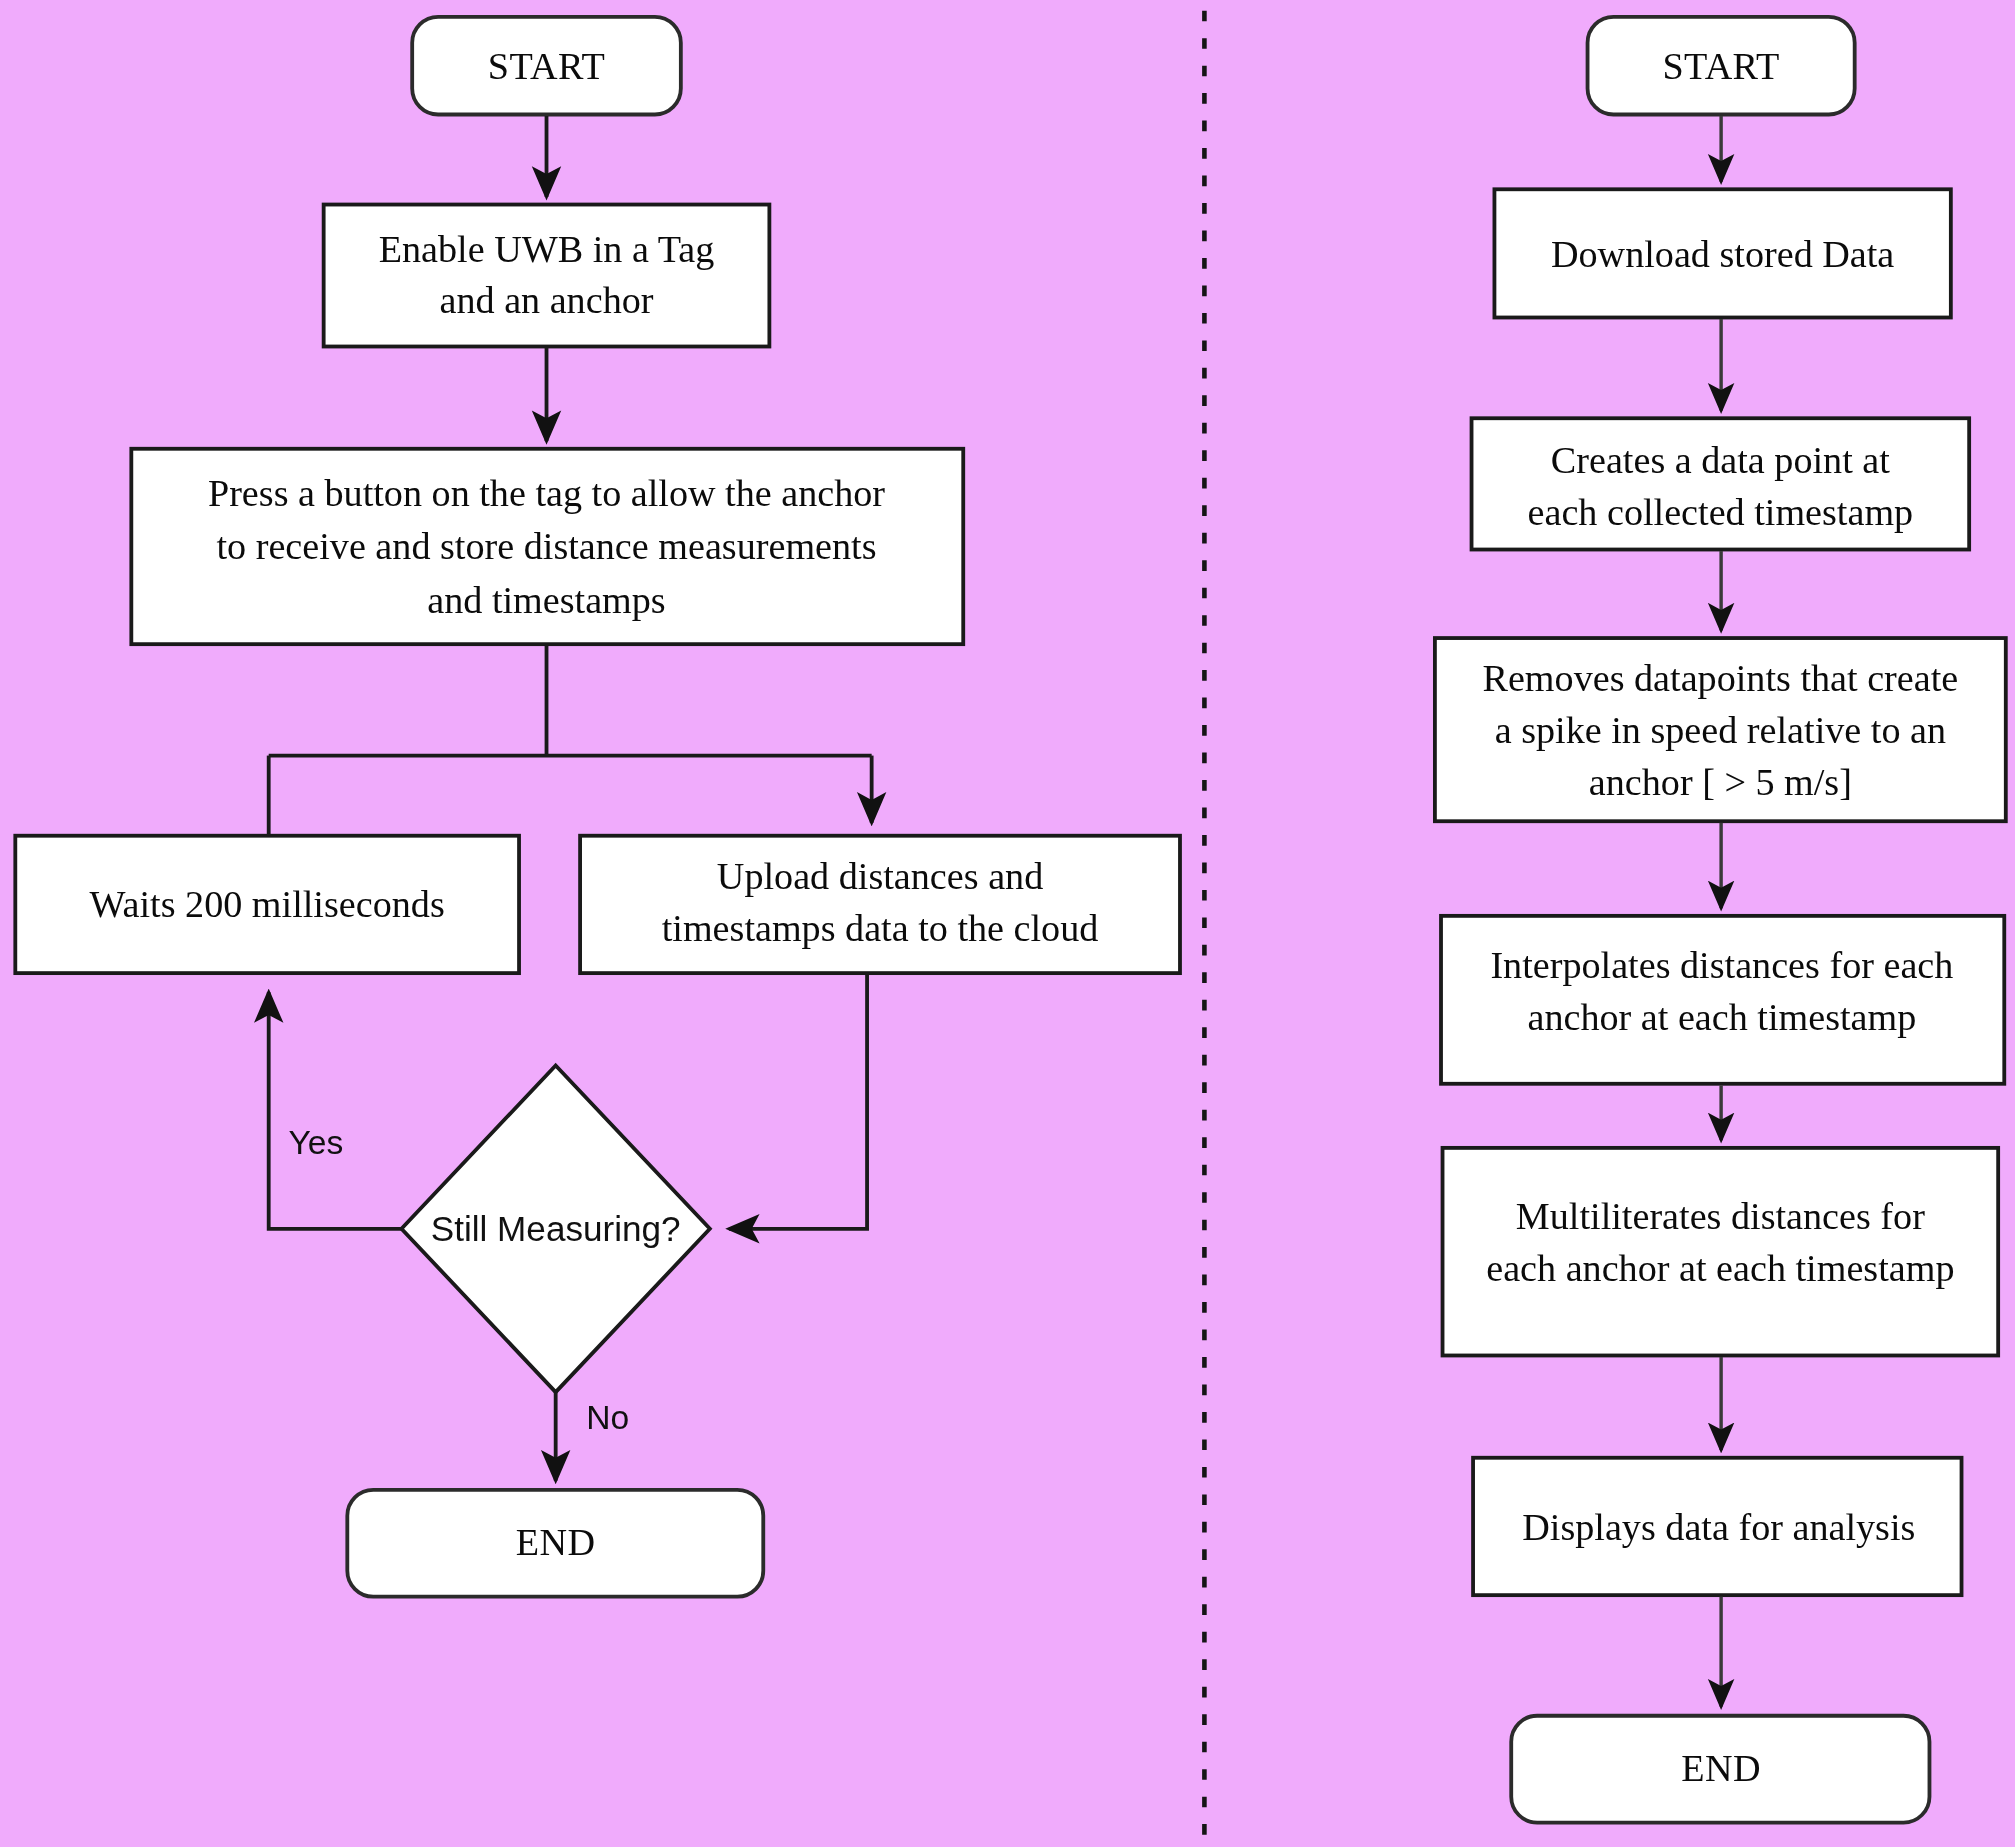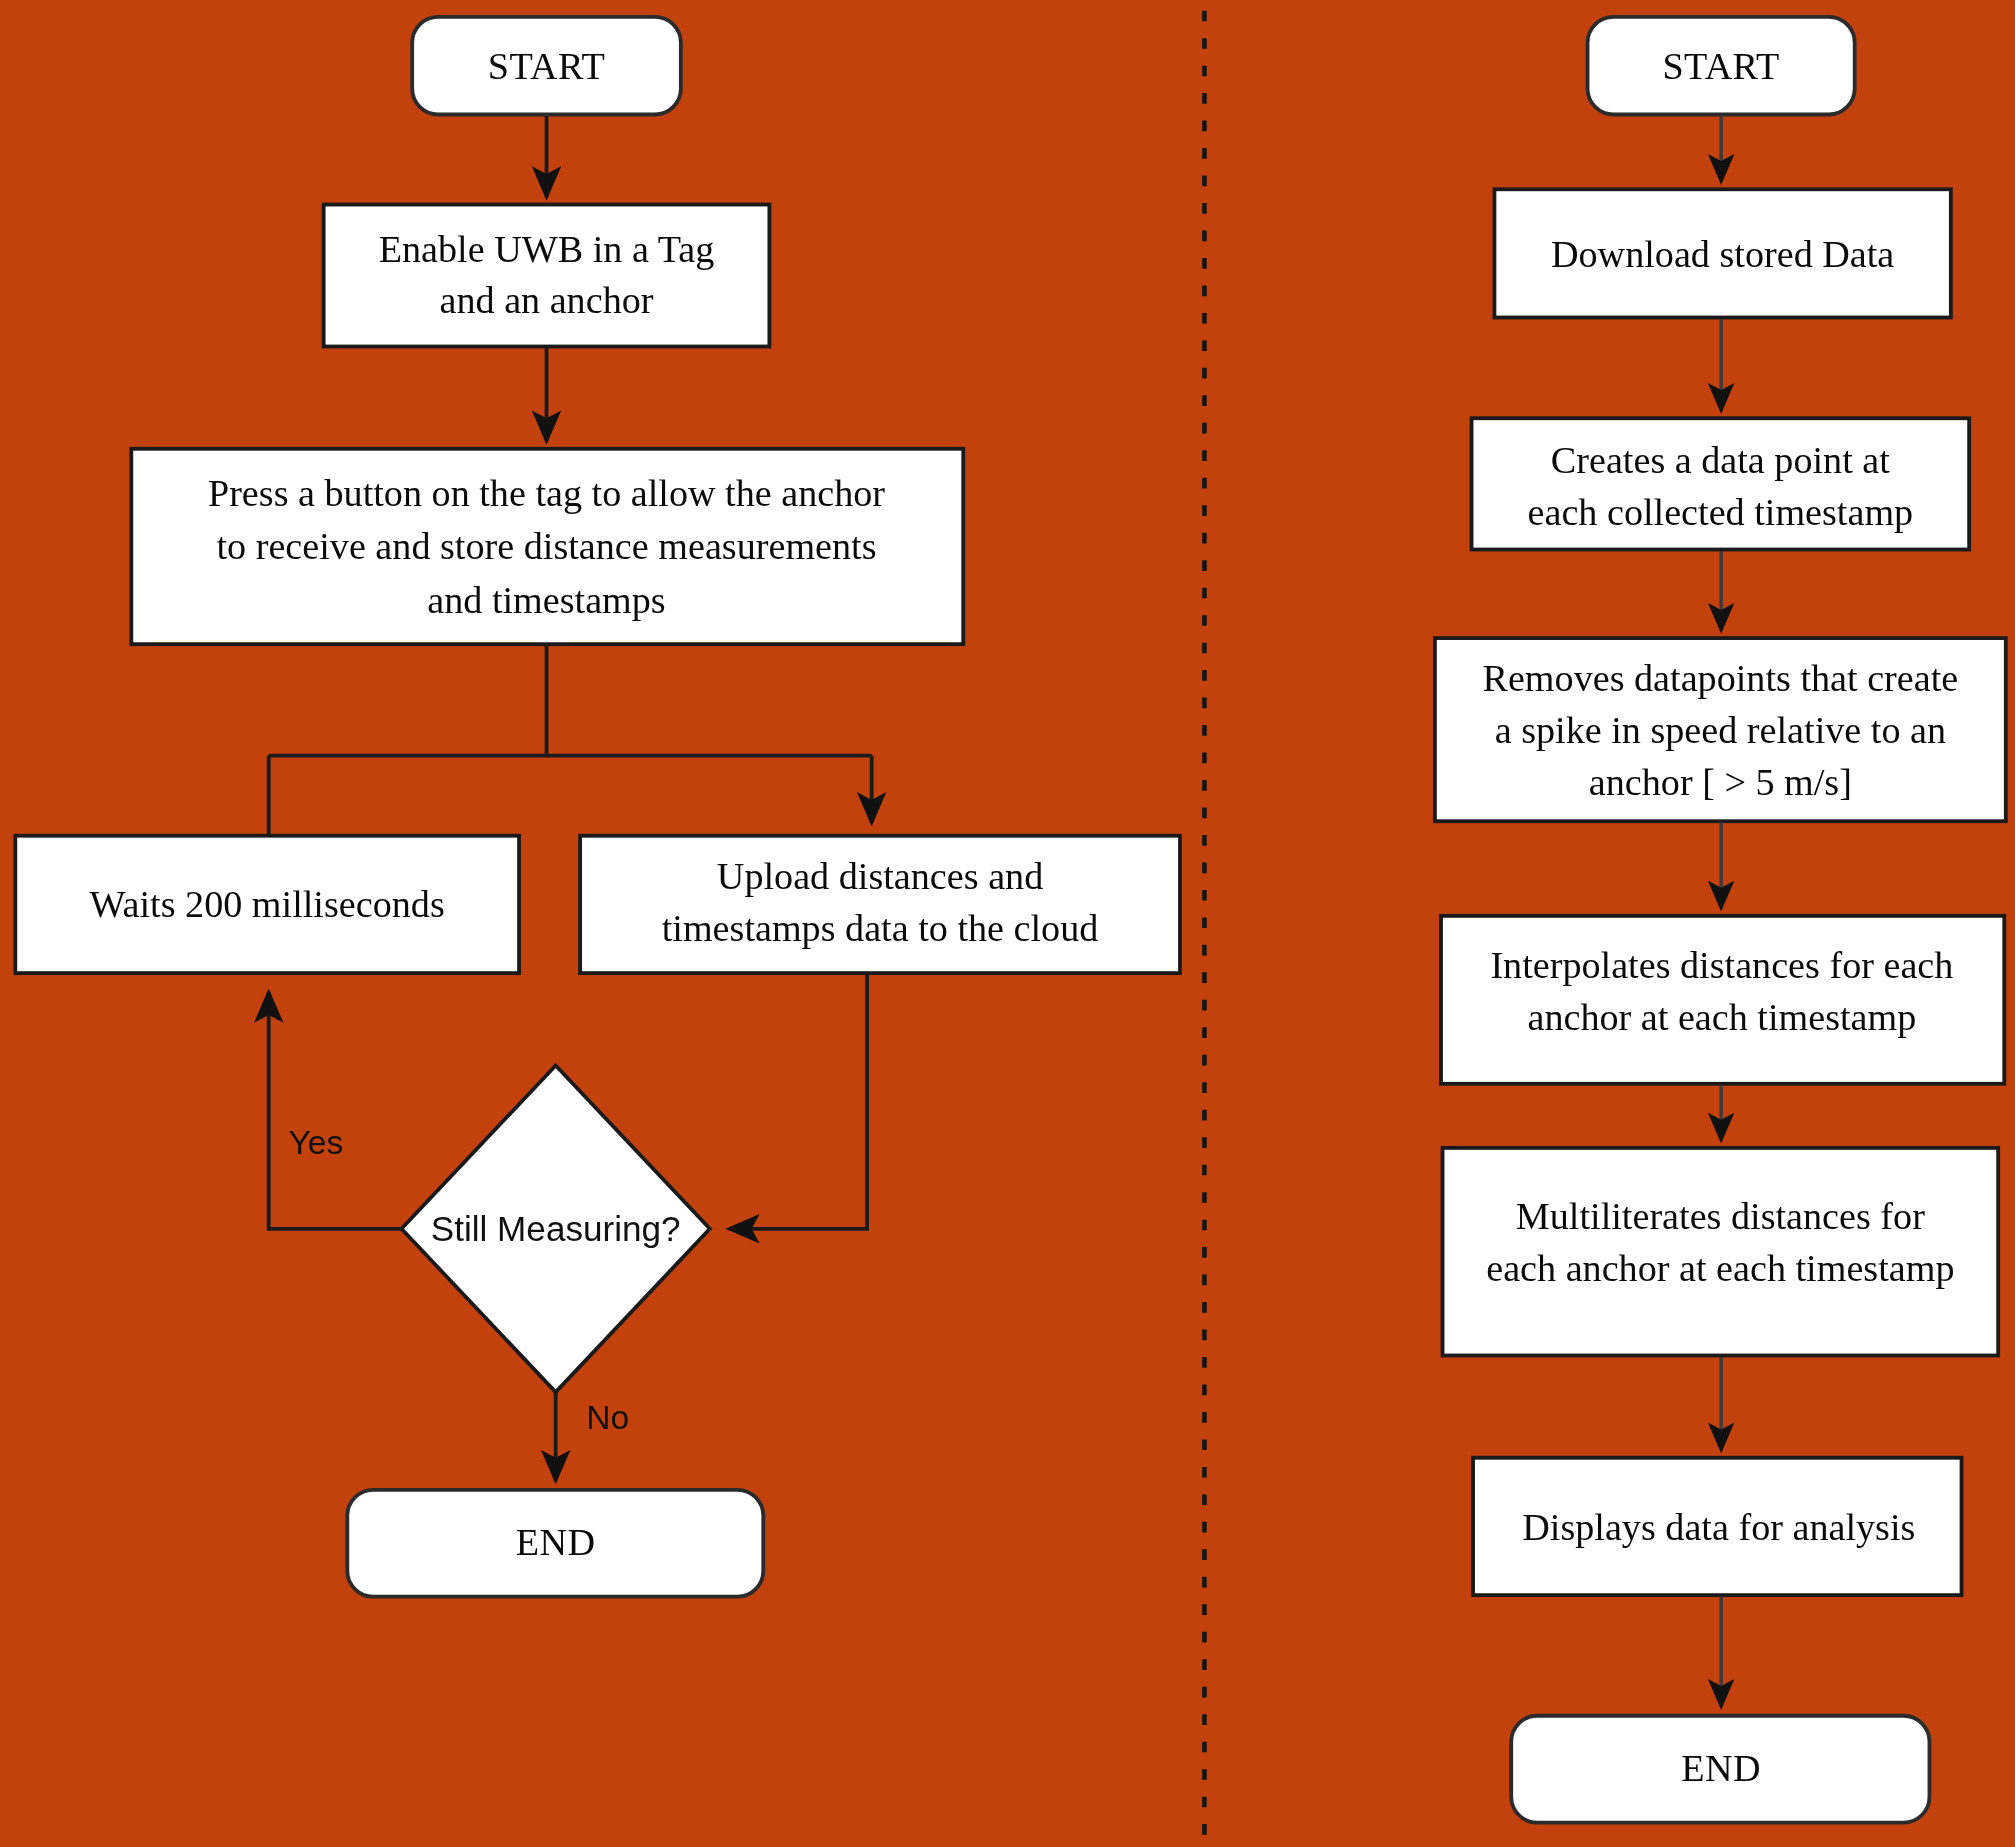--- a/index.html
+++ b/index.html
@@ -9,21 +9,21 @@
   }
   body {
     width: 2015px;
     height: 1847px;
     font-family: "Liberation Serif", serif;
   }
   #flow-root {
     position: relative;
     width: 2015px;
     height: 1847px;
-    background: #c2410c;
+    background: #f0abfc;
   }
   svg.flow-canvas {
     position: absolute;
     inset: 0;
     width: 2015px;
     height: 1847px;
     display: block;
   }
   .node-text {
     font-family: "Liberation Serif", serif;

